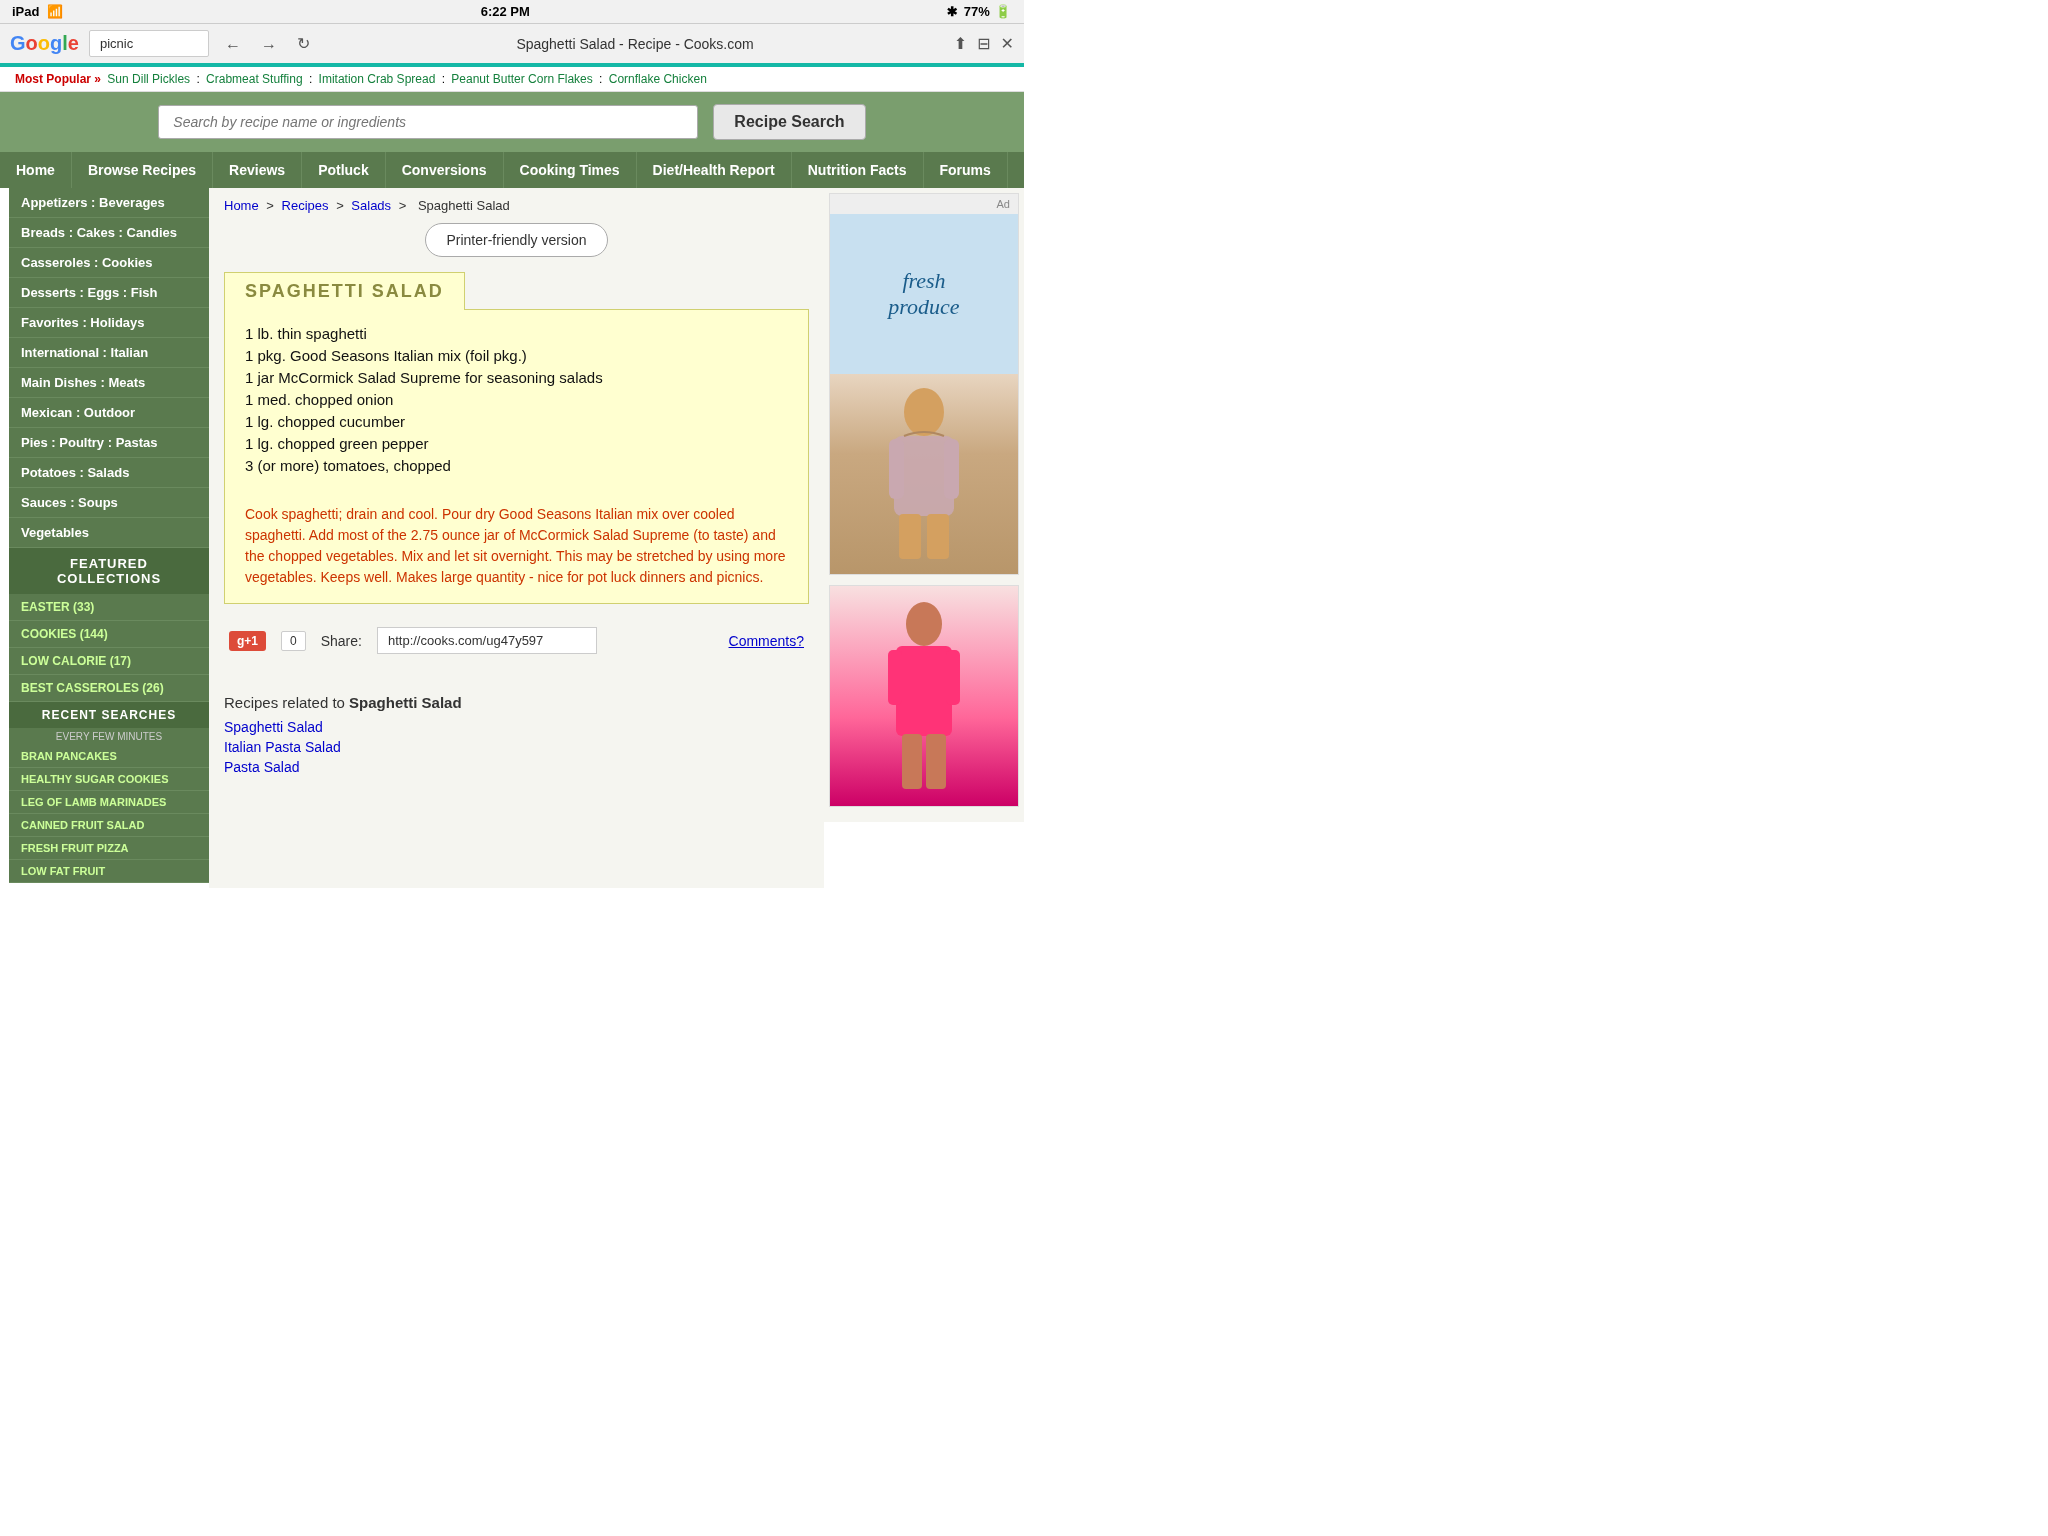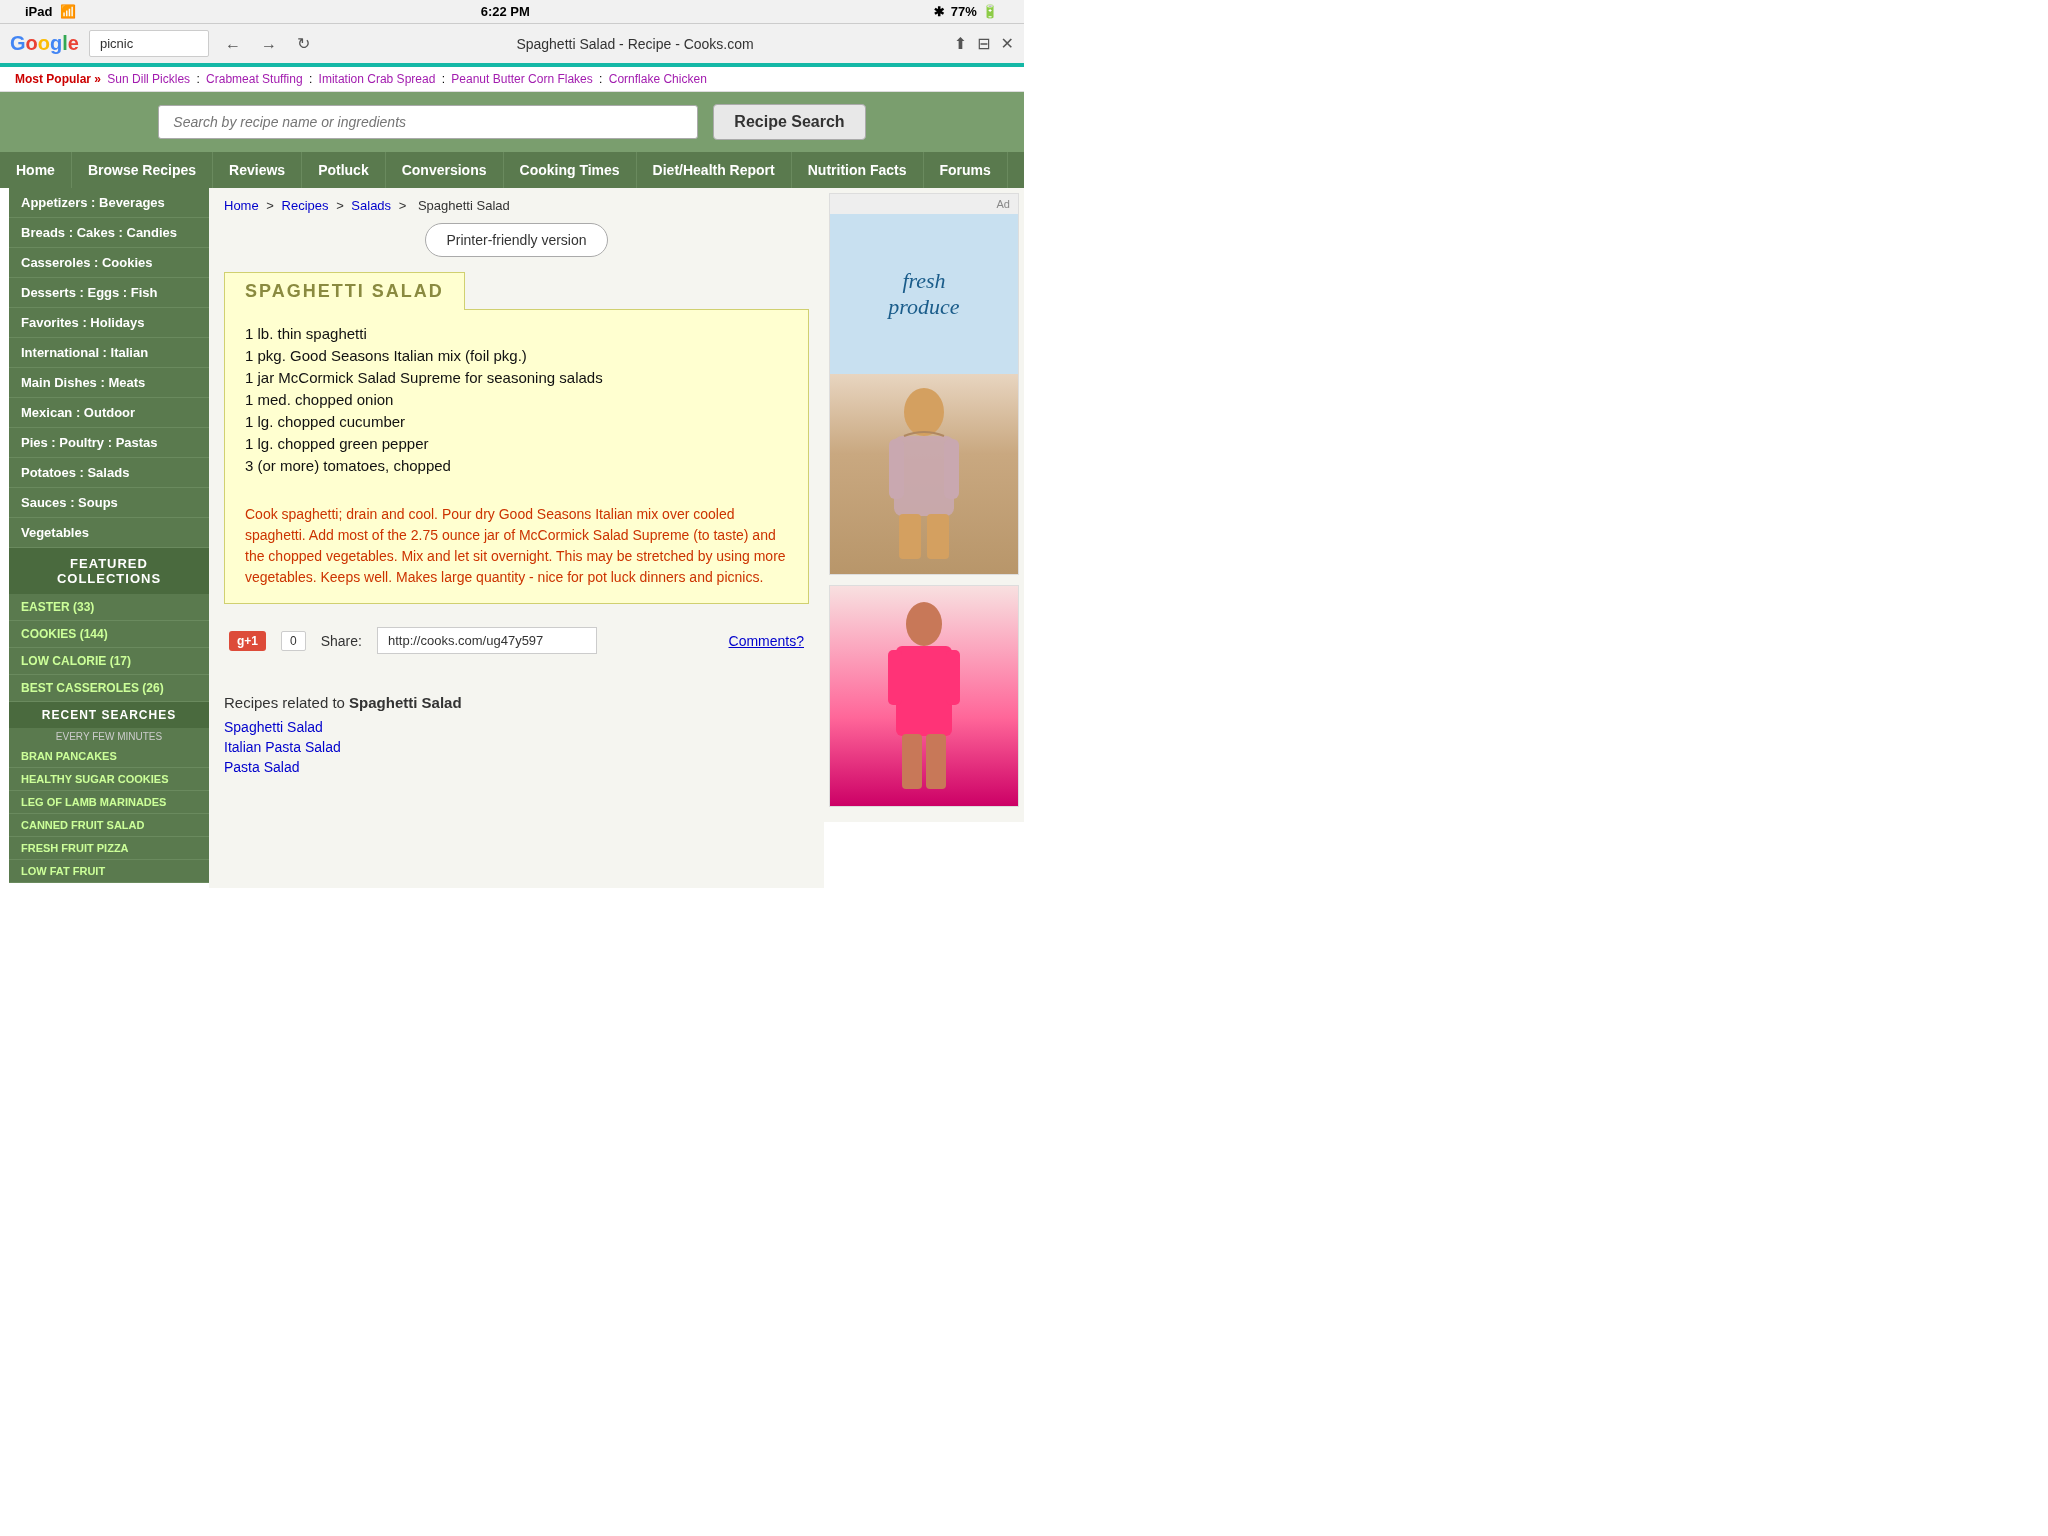--- a/index.html
+++ b/index.html
@@ -4,21 +4,21 @@
   <style>
     * { box-sizing: border-box; margin: 0; padding: 0; }
     body { font-family: Arial, Helvetica, sans-serif; font-size: 14px; background: #fff; width: 1024px; }
 
     
     .status-bar {
       background: #f1f1f1;
       display: flex;
       justify-content: space-between;
       align-items: center;
-      padding: 4px 25px;
+      padding: 4px 12px;
       font-size: 13px;
       font-weight: 600;
       border-bottom: 1px solid #ccc;
     }
     .status-bar-left { display: flex; align-items: center; gap: 8px; }
     .status-bar-center { font-size: 13px; font-weight: 600; }
     .status-bar-right { display: flex; align-items: center; gap: 6px; font-size: 13px; }
 
     
     .browser-chrome {
@@ -74,21 +74,21 @@
 
     
     .most-popular-bar {
       background: #fff;
       padding: 5px 15px;
       font-size: 12px;
       border-bottom: 1px solid #ddd;
       white-space: nowrap;
       overflow: hidden;
     }
-    .most-popular-bar a { color: #a21caf; text-decoration: none; margin: 15px 3px; }
+    .most-popular-bar a { color: #15803d; text-decoration: none; margin: 15px 3px; }
     .most-popular-bar span.label { color: #c00; font-weight: bold; }
 
     
     .site-header {
       background: #7a9e6e;
       padding: 12px 20px;
       display: flex;
       align-items: center;
       justify-content: center;
       gap: 15px;

